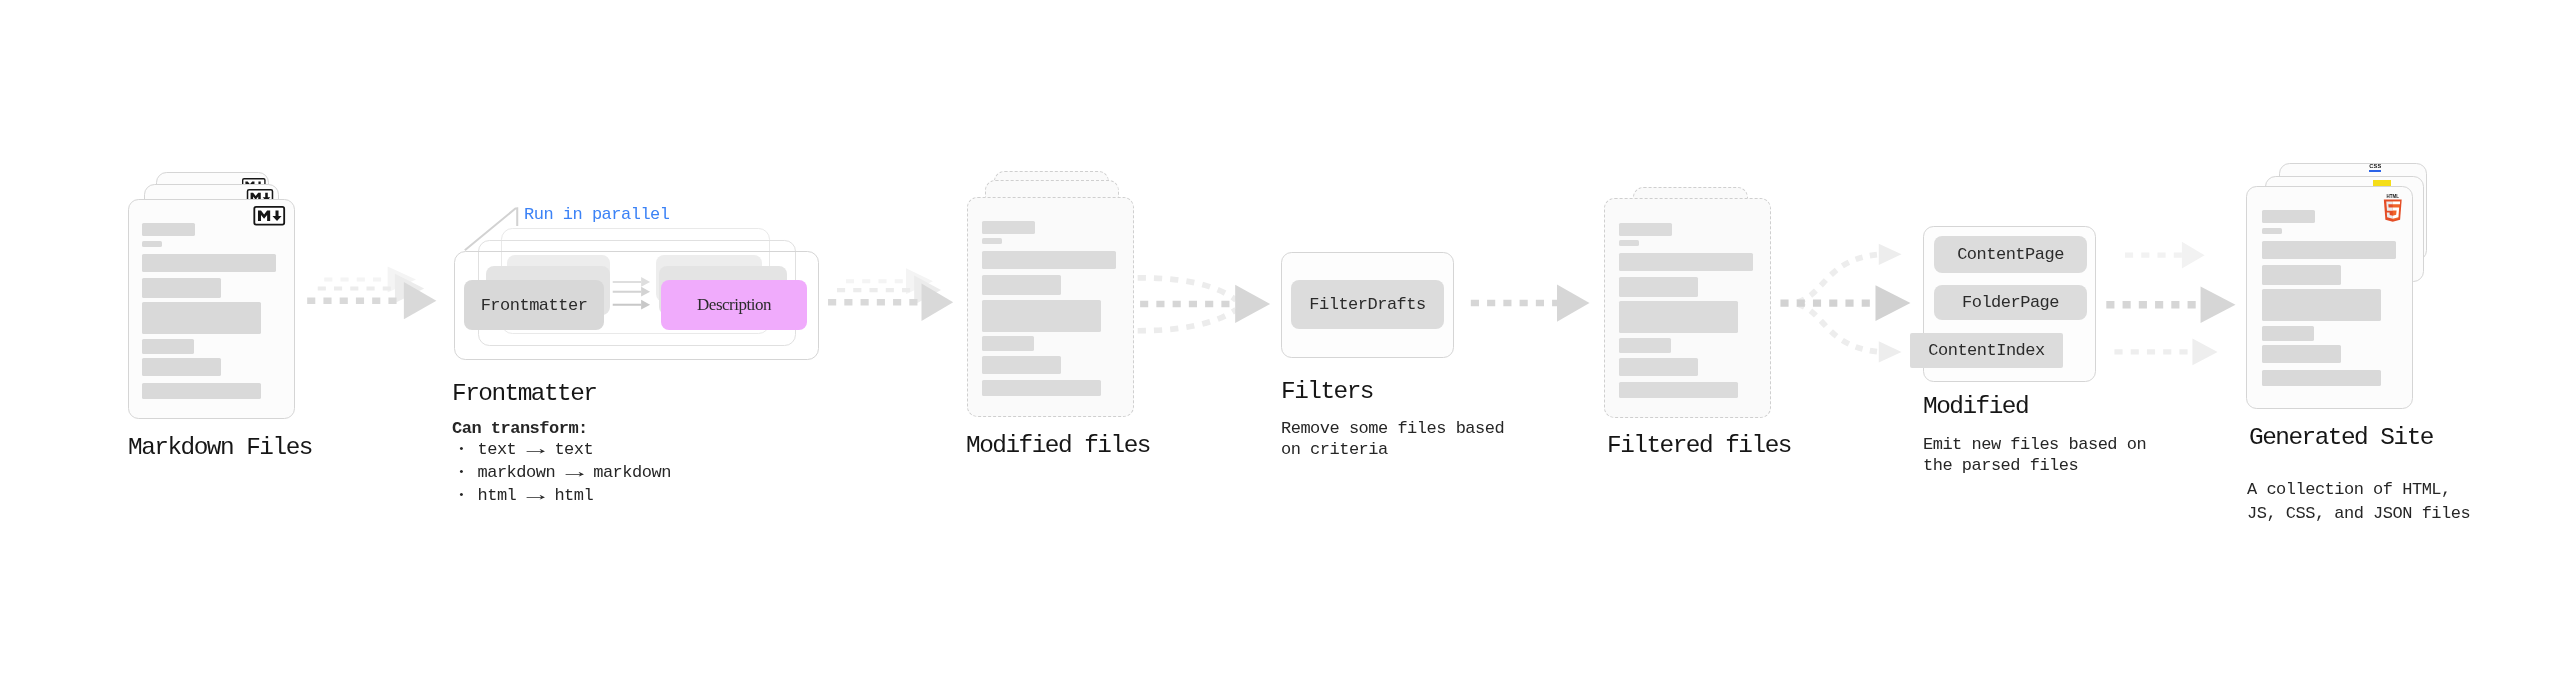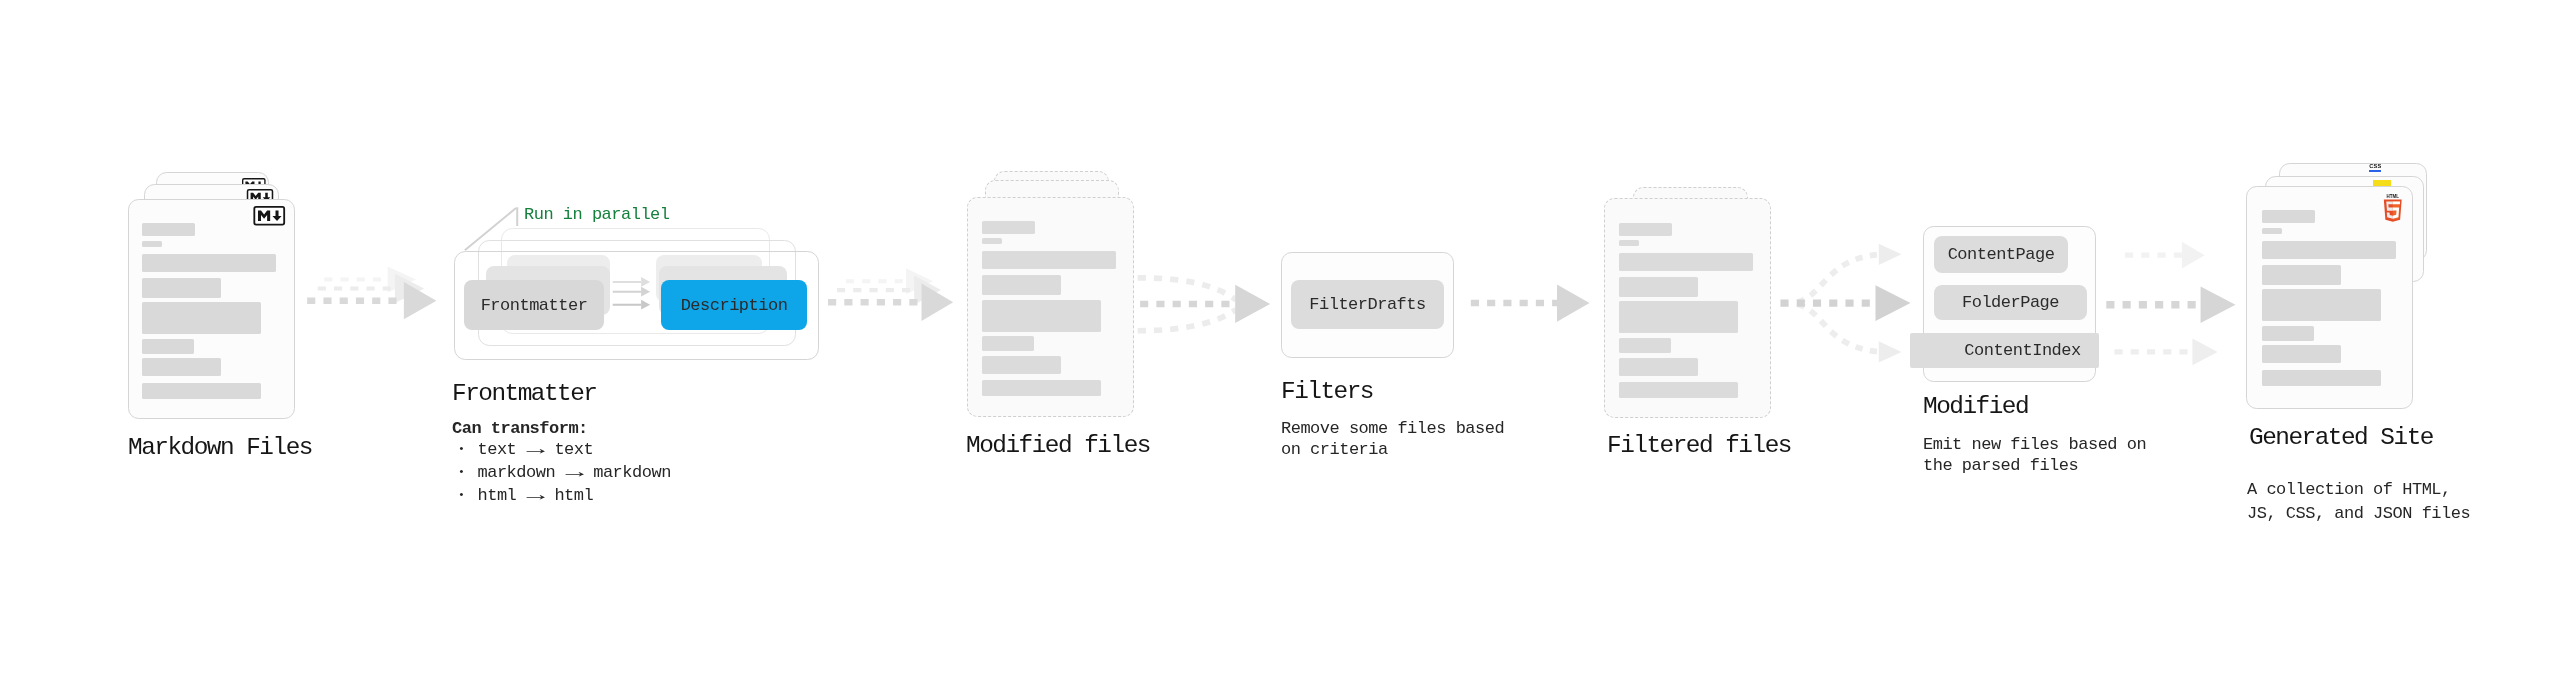--- a/index.html
+++ b/index.html
@@ -42,22 +42,22 @@
 <div class="bar" style="left:142px;top:383px;width:119px;height:16.3px;background:#d9d9d9;"></div>
 <div class="h" style="left:128px;top:436px;">Markdown Files</div>
 <div class="abs" style="left:501px;top:228px;width:269px;height:106px;border:1.6px solid #e9e9e9;border-radius:11.4px;box-sizing:border-box;"></div>
 <div class="abs" style="left:478px;top:240px;width:318px;height:106px;border:1.6px solid #e0e0e0;border-radius:11.4px;box-sizing:border-box;"></div>
 <div class="abs" style="left:454px;top:251px;width:365px;height:109px;border:1.6px solid #d5d5d5;border-radius:11.4px;box-sizing:border-box;"></div>
 <div class="abs" style="left:507px;top:255px;width:103px;height:47px;background:#ededed;border-radius:8.1px;"></div>
 <div class="abs" style="left:486px;top:266px;width:124px;height:49px;background:#e4e4e4;border-radius:8.1px;"></div>
 <div class="btn" style="left:464px;top:280px;width:140px;height:50px;background:#d8d8d8;">Frontmatter</div>
 <div class="abs" style="left:656px;top:255px;width:106px;height:47px;background:#ededed;border-radius:8.1px;"></div>
 <div class="abs" style="left:659px;top:266px;width:128px;height:49px;background:#e4e4e4;border-radius:8.1px;"></div>
-<div class="btn" style="left:661px;top:280px;width:146px;height:50px;background:#0ea5e9;">Description</div>
-<div class="p" style="left:524px;top:204px;color:#15803d;">Run in parallel</div>
+<div class="btn" style="left:661px;top:280px;width:146px;height:50px;background:#f0abfc;font-family:Liberation Serif, serif;">Description</div>
+<div class="p" style="left:524px;top:204px;color:#3b82f6;">Run in parallel</div>
 <div class="h" style="left:452px;top:382px;">Frontmatter</div>
 <div class="p" style="left:452px;top:418px;font-weight:bold;">Can transform:</div>
 <div class="p" style="left:458px;top:439px;"><span class="bu">•</span> text <span class="ar">→</span> text
 <span class="bu">•</span> markdown <span class="ar">→</span> markdown
 <span class="bu">•</span> html <span class="ar">→</span> html</div>
 <div class="dcard" style="left:994px;top:171px;width:115px;height:98px;"></div>
 <div class="dcard" style="left:985px;top:180px;width:134px;height:114px;"></div>
 <div class="dcard" style="left:967px;top:197px;width:167px;height:220px;"></div>
 <div class="bar" style="left:982px;top:221px;width:53px;height:13px;background:#dbdbdb;"></div>
 <div class="bar" style="left:982px;top:238px;width:19.5px;height:5.7px;background:#dbdbdb;"></div>
@@ -78,23 +78,23 @@
 <div class="bar" style="left:1619px;top:223px;width:53px;height:13px;background:#dbdbdb;"></div>
 <div class="bar" style="left:1619px;top:240px;width:19.5px;height:5.7px;background:#dbdbdb;"></div>
 <div class="bar" style="left:1619px;top:253px;width:134px;height:18px;background:#dbdbdb;"></div>
 <div class="bar" style="left:1619px;top:277px;width:79px;height:20.3px;background:#dbdbdb;"></div>
 <div class="bar" style="left:1619px;top:301px;width:119px;height:32px;background:#dbdbdb;"></div>
 <div class="bar" style="left:1619px;top:338px;width:52px;height:14.6px;background:#dbdbdb;"></div>
 <div class="bar" style="left:1619px;top:358px;width:79px;height:18px;background:#dbdbdb;"></div>
 <div class="bar" style="left:1619px;top:382px;width:119px;height:16.3px;background:#dbdbdb;"></div>
 <div class="h" style="left:1607px;top:434px;">Filtered files</div>
 <div class="card" style="left:1923px;top:226px;width:173px;height:156px; background:#fdfdfd;"></div>
-<div class="btn" style="left:1934px;top:236px;width:134px;height:37px;border-radius:8.1px;">ContentPage</div>
+<div class="btn" style="left:1934px;top:236px;width:153px;height:37px;border-radius:8.1px;">ContentPage</div>
 <div class="btn" style="left:1934px;top:285px;width:153px;height:35px;border-radius:8.1px;">FolderPage</div>
-<div class="btn" style="left:1910px;top:333px;width:153px;height:35px;border-radius:2px;padding-left:36px;">ContentIndex</div>
+<div class="btn" style="left:1910px;top:333px;width:153px;height:35px;border-radius:2px;">ContentIndex</div>
 <div class="h" style="left:1923px;top:395px;">Modified</div>
 <div class="p" style="left:1923px;top:434px;">Emit new files based on
 the parsed files</div>
 <div class="card" style="left:2279px;top:163px;width:148px;height:98px;"></div>
 <div class="abs" style="left:2368px;top:163px;width:14.6px;height:7.3px;font-family:'Liberation Sans',sans-serif;font-weight:bold;font-size:5.7px;color:#111;text-align:center;line-height:7.3px;letter-spacing:0.2px;">CSS</div>
 <div class="abs" style="left:2369px;top:170px;width:12.2px;height:2.4px;background:#2b63e8;"></div>
 <div class="card" style="left:2265px;top:176px;width:159px;height:106px;"></div>
 <div class="abs" style="left:2373px;top:180px;width:18px;height:8.1px;background:#f5de19;"></div>
 <div class="card" style="left:2246px;top:186px;width:167px;height:223px;"></div>
 <svg class="abs" style="left:2383px;top:194px;" width="19.5" height="28" viewBox="0 0 48 68">

